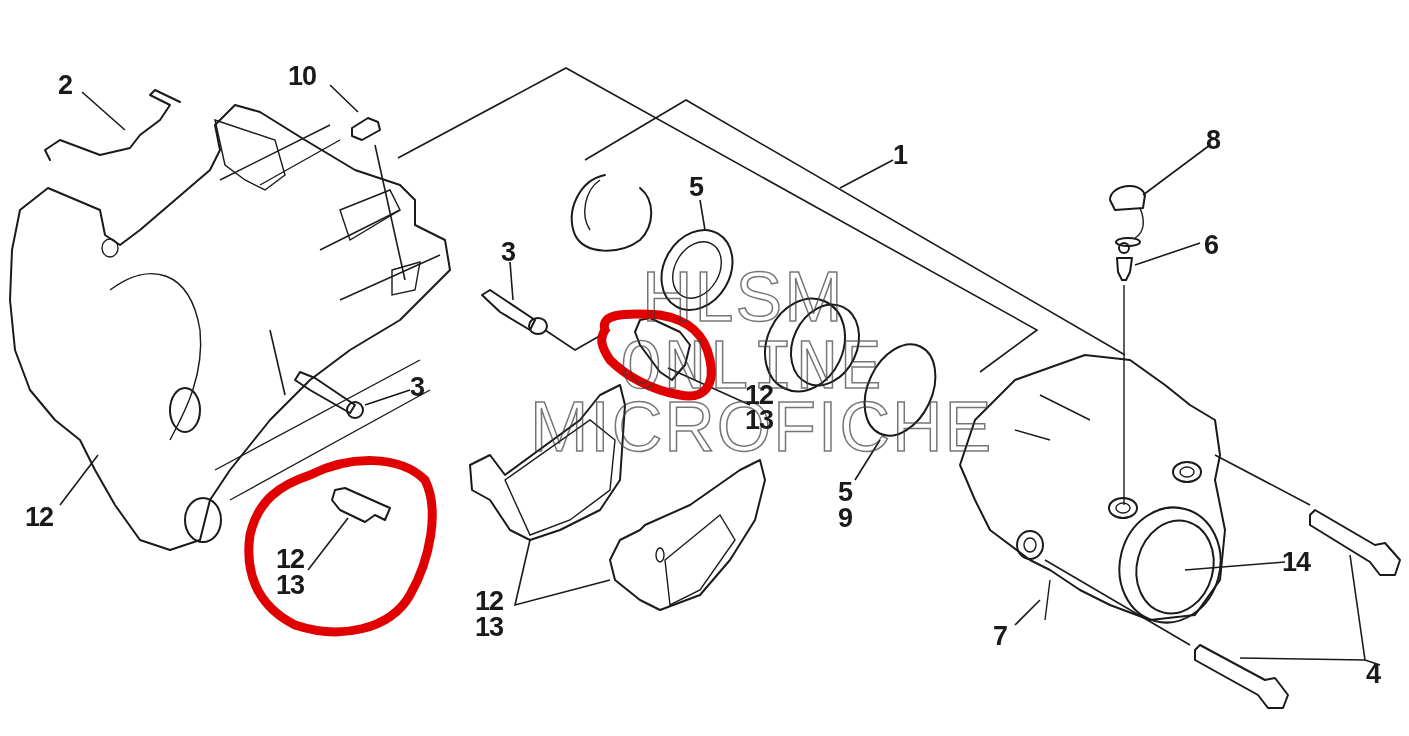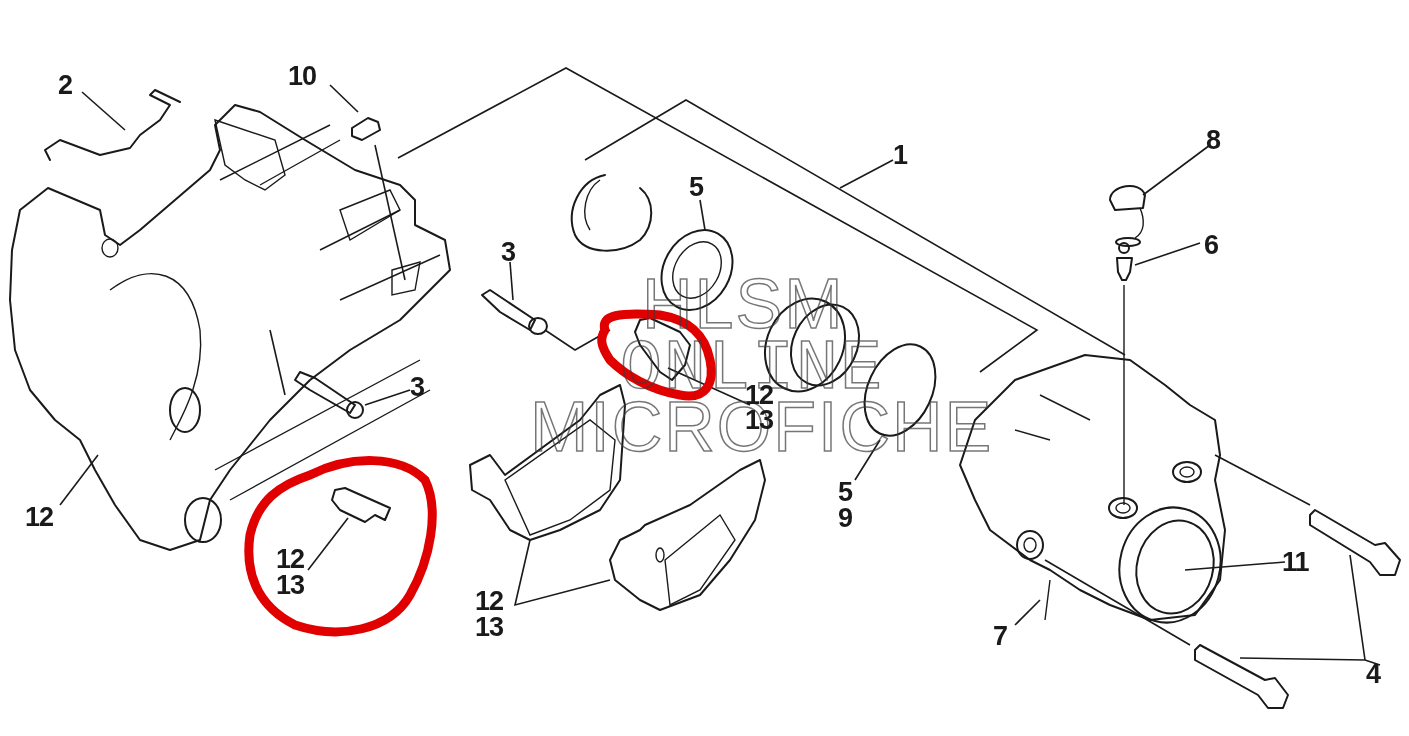--- a/index.html
+++ b/index.html
@@ -149,36 +149,36 @@
   <defs>
     <pattern id="mesh" width="8" height="8" patternUnits="userSpaceOnUse" patternTransform="rotate(45)">
       <path d="M0 0 L8 0 M0 0 L0 8" stroke="#1a1a1a" stroke-width="1"></path>
     </pattern>
     <pattern id="wave" width="12" height="8" patternUnits="userSpaceOnUse" patternTransform="rotate(-40)">
       <path d="M0 4 L3 1 L6 4 L9 1 L12 4" stroke="#1a1a1a" stroke-width="1" fill="none"></path>
     </pattern>
   </defs>
 </svg>
 
-<div class="wm" style="left:642px;top:269px;">HLSM</div>
+<div class="wm" style="left:642px;top:262px;">HLSM</div>
 <div class="wm" style="left:620px;top:335px;font-family:Liberation Mono, monospace;">ONLINE</div>
 <div class="wm" style="left:530px;top:392px;">MICROFICHE</div>
 
 <div class="callout" style="left:893px;top:143px;">1</div>
 <div class="callout" style="left:58px;top:73px;">2</div>
 <div class="callout" style="left:410px;top:375px;">3</div>
 <div class="callout" style="left:501px;top:240px;">3</div>
 <div class="callout" style="left:1366px;top:662px;">4</div>
 <div class="callout" style="left:689px;top:175px;">5</div>
 <div class="callout" style="left:838px;top:480px;">5</div>
 <div class="callout" style="left:838px;top:506px;">9</div>
 <div class="callout" style="left:1204px;top:233px;">6</div>
 <div class="callout" style="left:993px;top:624px;">7</div>
 <div class="callout" style="left:1206px;top:128px;">8</div>
 <div class="callout" style="left:288px;top:64px;">10</div>
-<div class="callout" style="left:1282px;top:550px;">11</div>
+<div class="callout" style="left:1282px;top:550px;">14</div>
 <div class="callout" style="left:25px;top:505px;">12</div>
 <div class="callout" style="left:745px;top:383px;">12</div>
 <div class="callout" style="left:745px;top:408px;">13</div>
 <div class="callout" style="left:276px;top:547px;">12</div>
 <div class="callout" style="left:276px;top:573px;">13</div>
 <div class="callout" style="left:475px;top:589px;">12</div>
 <div class="callout" style="left:475px;top:615px;">13</div>
 
 </body></html>

